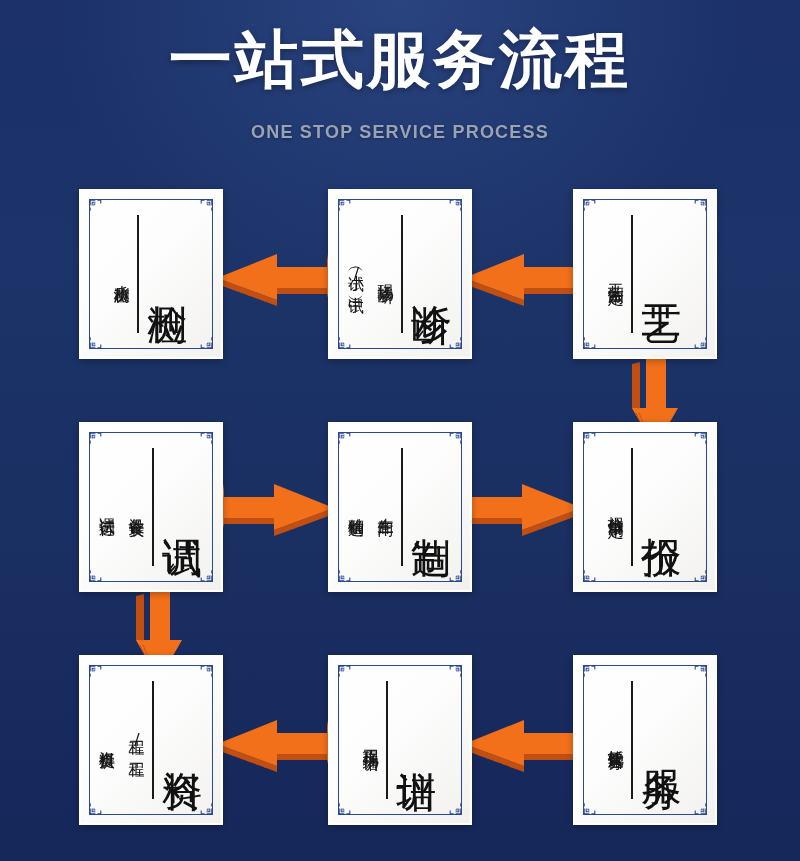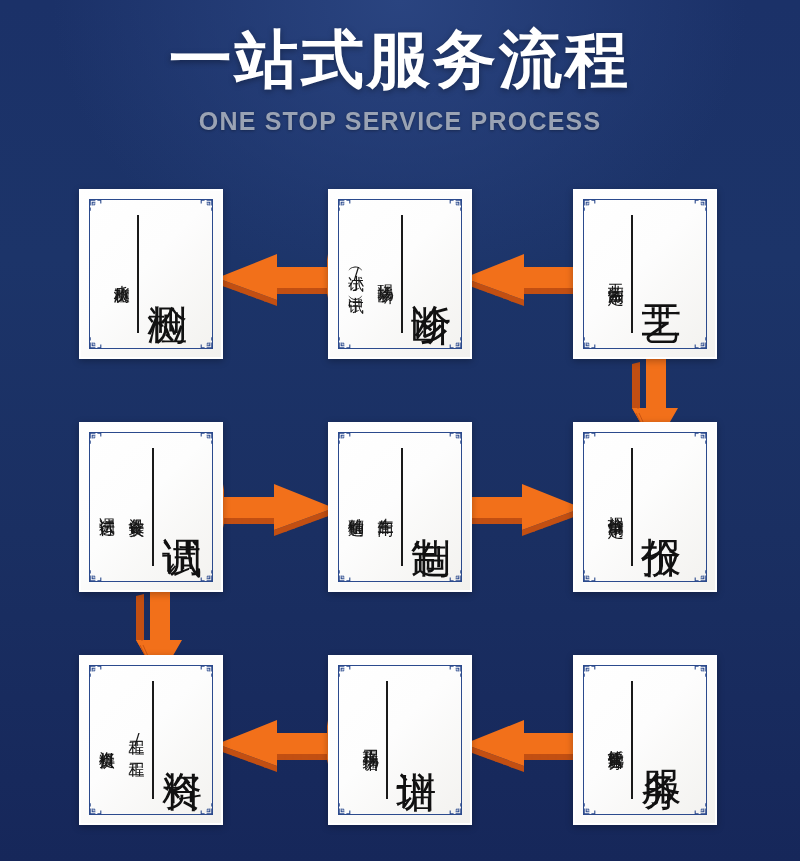--- a/index.html
+++ b/index.html
@@ -29,22 +29,22 @@
   #title {
     font-family: "DejaVu Sans", "Liberation Sans", sans-serif;
     font-size: 63px;
     font-weight: 700;
     color: #ffffff;
     letter-spacing: 3px;
     line-height: 1.15;
     text-shadow: 0 2px 6px rgba(0,0,0,.35);
   }
   #subtitle {
-    margin-top: 11px;
-    font-size: 25px;
+    margin-top: 26px;
+    font-size: 18px;
     font-weight: 700;
     letter-spacing: 1.2px;
     color: #9aa3b4;
     text-shadow: 0 1px 3px rgba(0,0,0,.3);
   }
 
   
   #grid { position: absolute; left: 0; top: 0; width: 800px; height: 861px; }
 
   .card {

